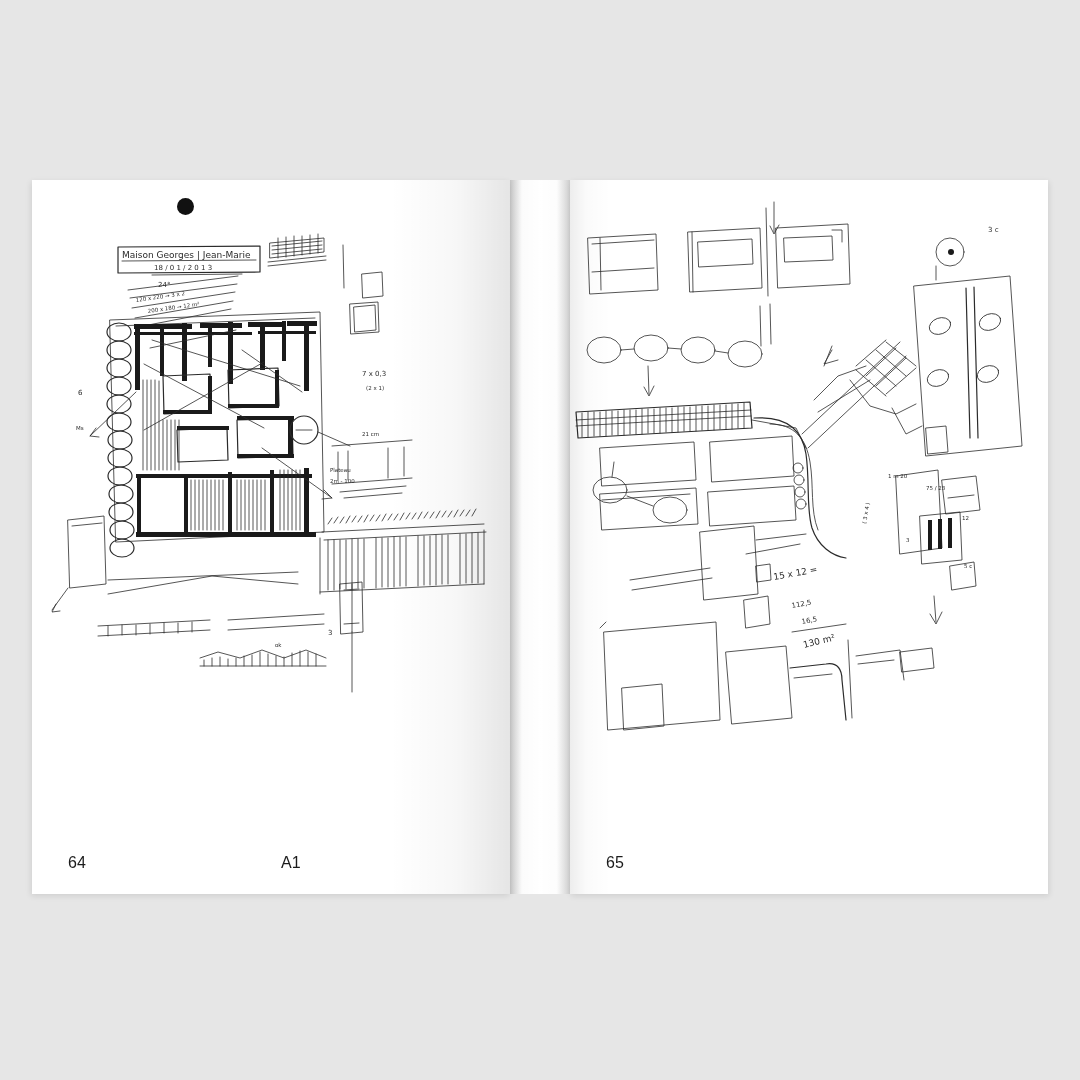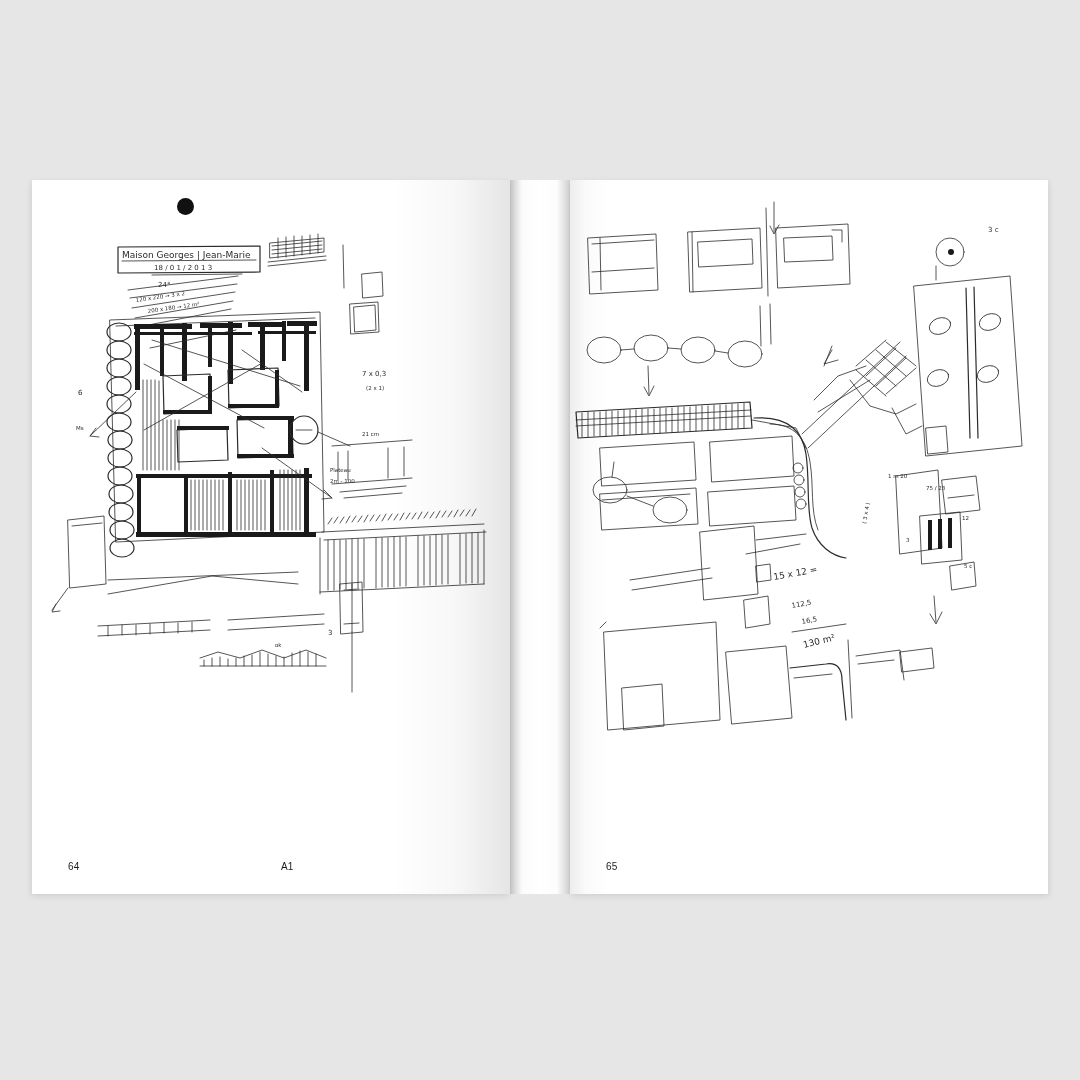--- a/index.html
+++ b/index.html
@@ -92,21 +92,21 @@
     border-radius: 50%;
     background: #111111;
     left: 145px;
     top: 18px;
   }
 
   
   .folio {
     position: absolute;
     bottom: 22px;
-    font-size: 10px;
+    font-size: 16px;
     color: #1c1c1c;
     letter-spacing: 0.2px;
   }
   .folio-left-num { left: 36px; }
   .folio-left-code { left: 249px; }
   .folio-right-num { left: 36px; }
 
   
   .sketch {
     position: absolute;

